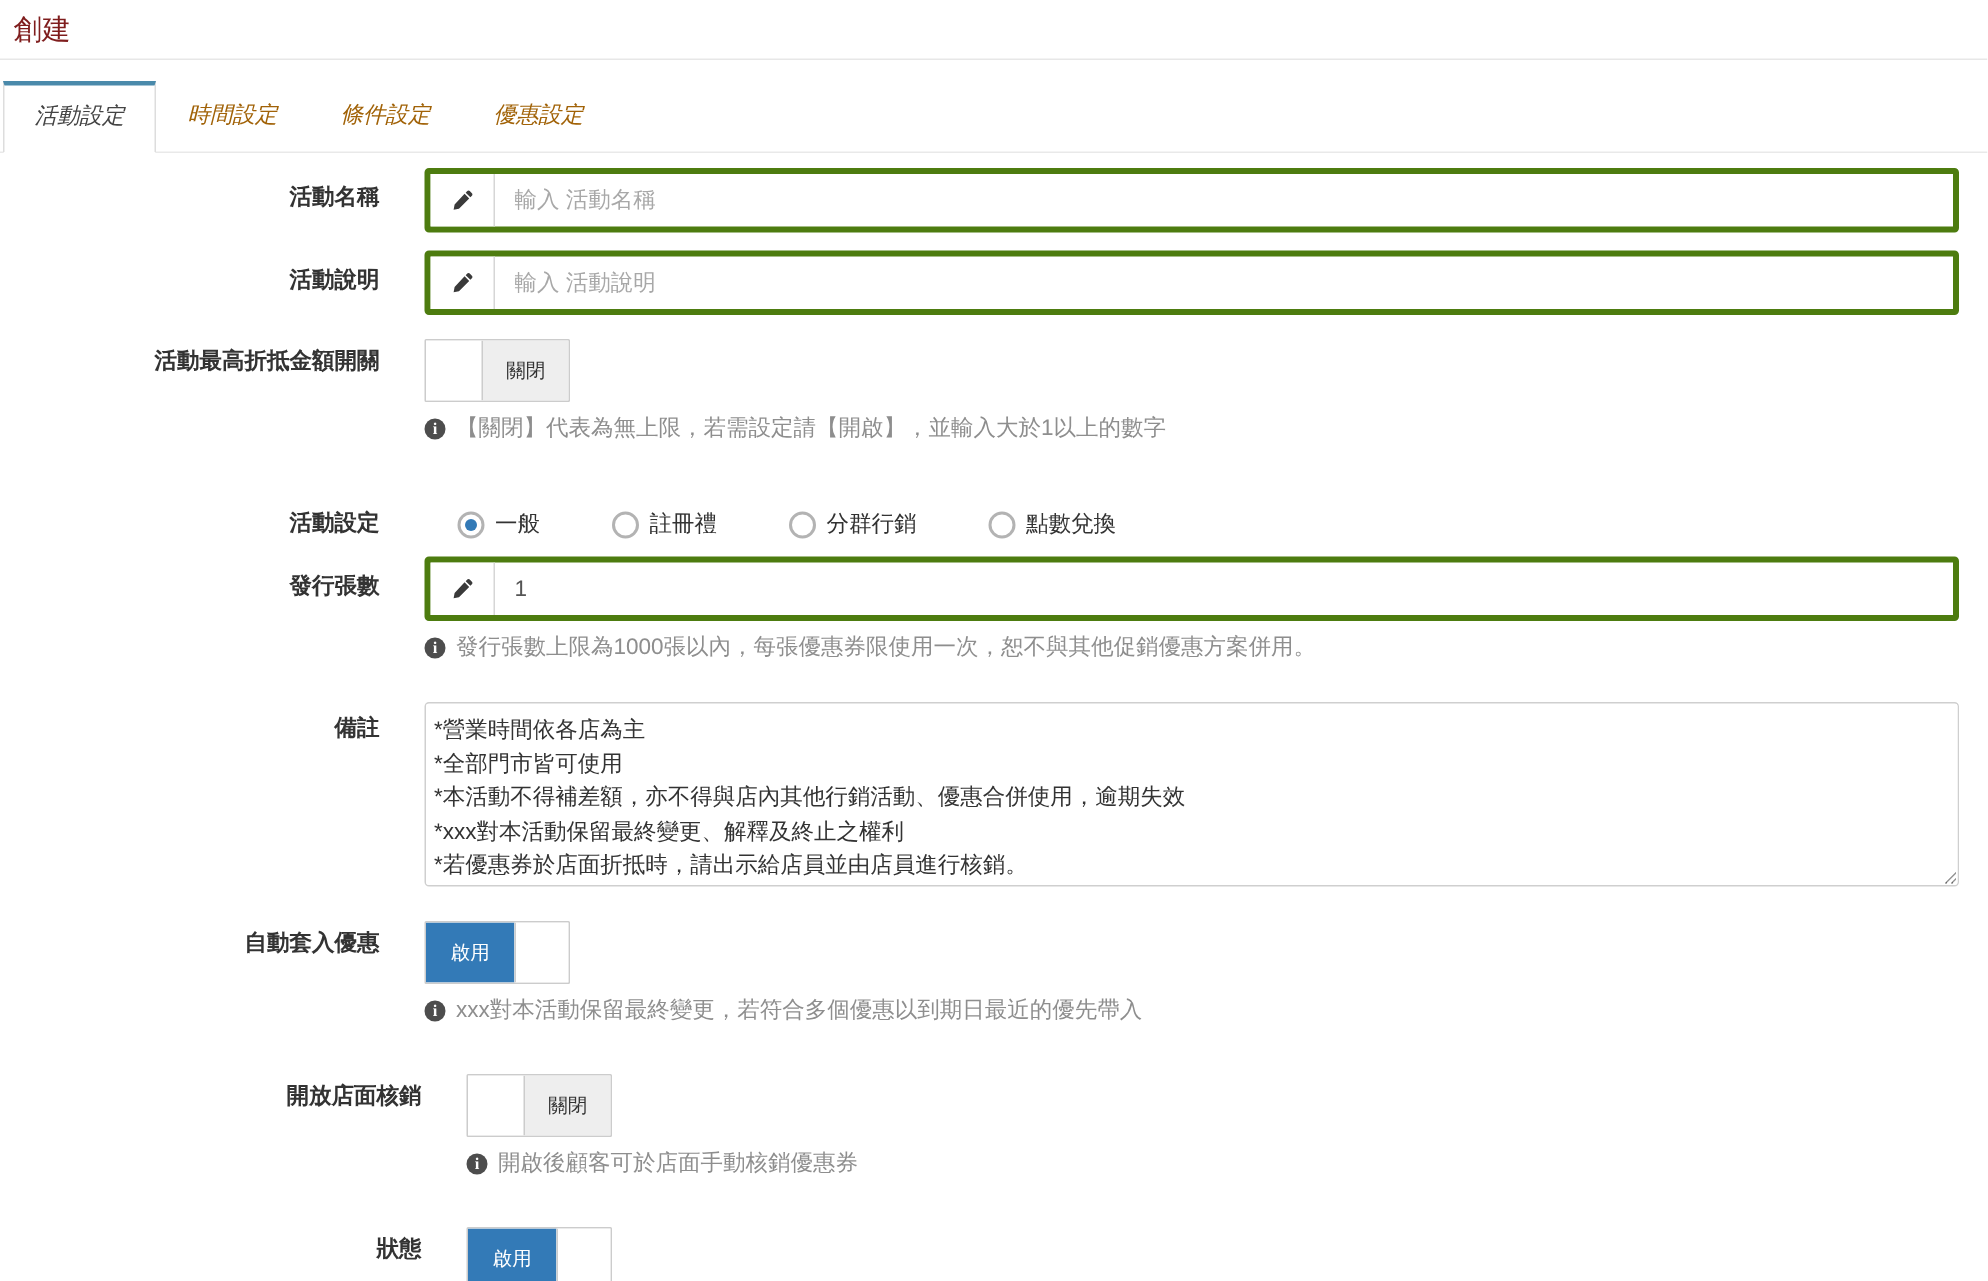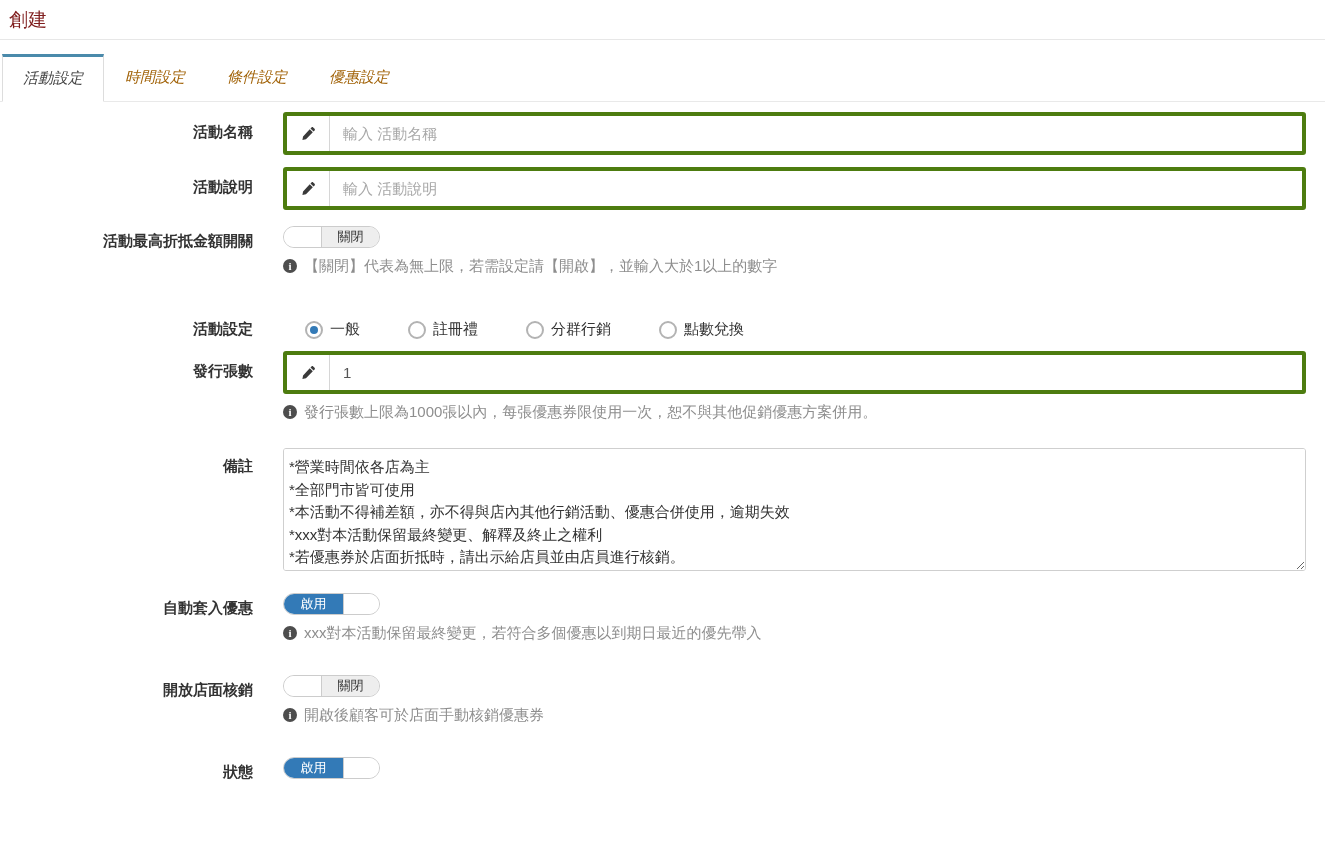--- a/index.html
+++ b/index.html
@@ -48,22 +48,22 @@
     border-right: 1px solid #d6d6d6; background: #fff;
   }
   .text-input {
     flex: 1; border: none; outline: none; padding: 0 13px;
     font-size: 15px; color: #555; font-family: inherit; background: transparent;
   }
   .text-input::placeholder { color: #a8a8a8; opacity: 1; }
 
   
   .toggle {
-    display: flex; width: 97px; height: 22px; border: 1px solid #ccc;
-    border-radius: 12px; overflow: hidden; font-size: 13px; cursor: pointer; background: #fff;
+    display: flex; width: 97px; height: 42px; border: 1px solid #ccc;
+    border-radius: 1px; overflow: hidden; font-size: 13px; cursor: pointer; background: #fff;
   }
   .toggle .knob { background: #fff; }
   .toggle.off .knob { width: 38px; border-right: 1px solid #ccc; }
   .toggle.off .t-label {
     flex: 1; background: #eeeeee; color: #333;
     display: flex; align-items: center; justify-content: center;
   }
   .toggle.on .t-label {
     width: 59px; background: #337ab7; color: #fff;
     display: flex; align-items: center; justify-content: center;
@@ -97,21 +97,21 @@
 
   
   .remarks-area {
     width: 1023px; height: 123px; border: 1px solid #cfcfcf; border-radius: 3px;
     padding: 7px 5px; font-size: 15px; line-height: 1.5; color: #333;
     font-family: inherit; resize: vertical; outline: none;
   }
 
   
   .mt12 { margin-top: 12px; } .mt16 { margin-top: 16px; } .mt42 { margin-top: 42px; }
-  .mt26 { margin-top: 26px; } .mt18 { margin-top: 18px; } .mt32 { margin-top: 32px; }
+  .mt26 { margin-top: 26px; } .mt18 { margin-top: 18px; } .mt32 { margin-top: 32px; padding-left: 28px; }
 </style>
 </head>
 <body>
 
 <div class="header">
   <div class="page-title">創建</div>
 </div>
 
 <div class="tabs">
   <div class="tab active">活動設定</div>

